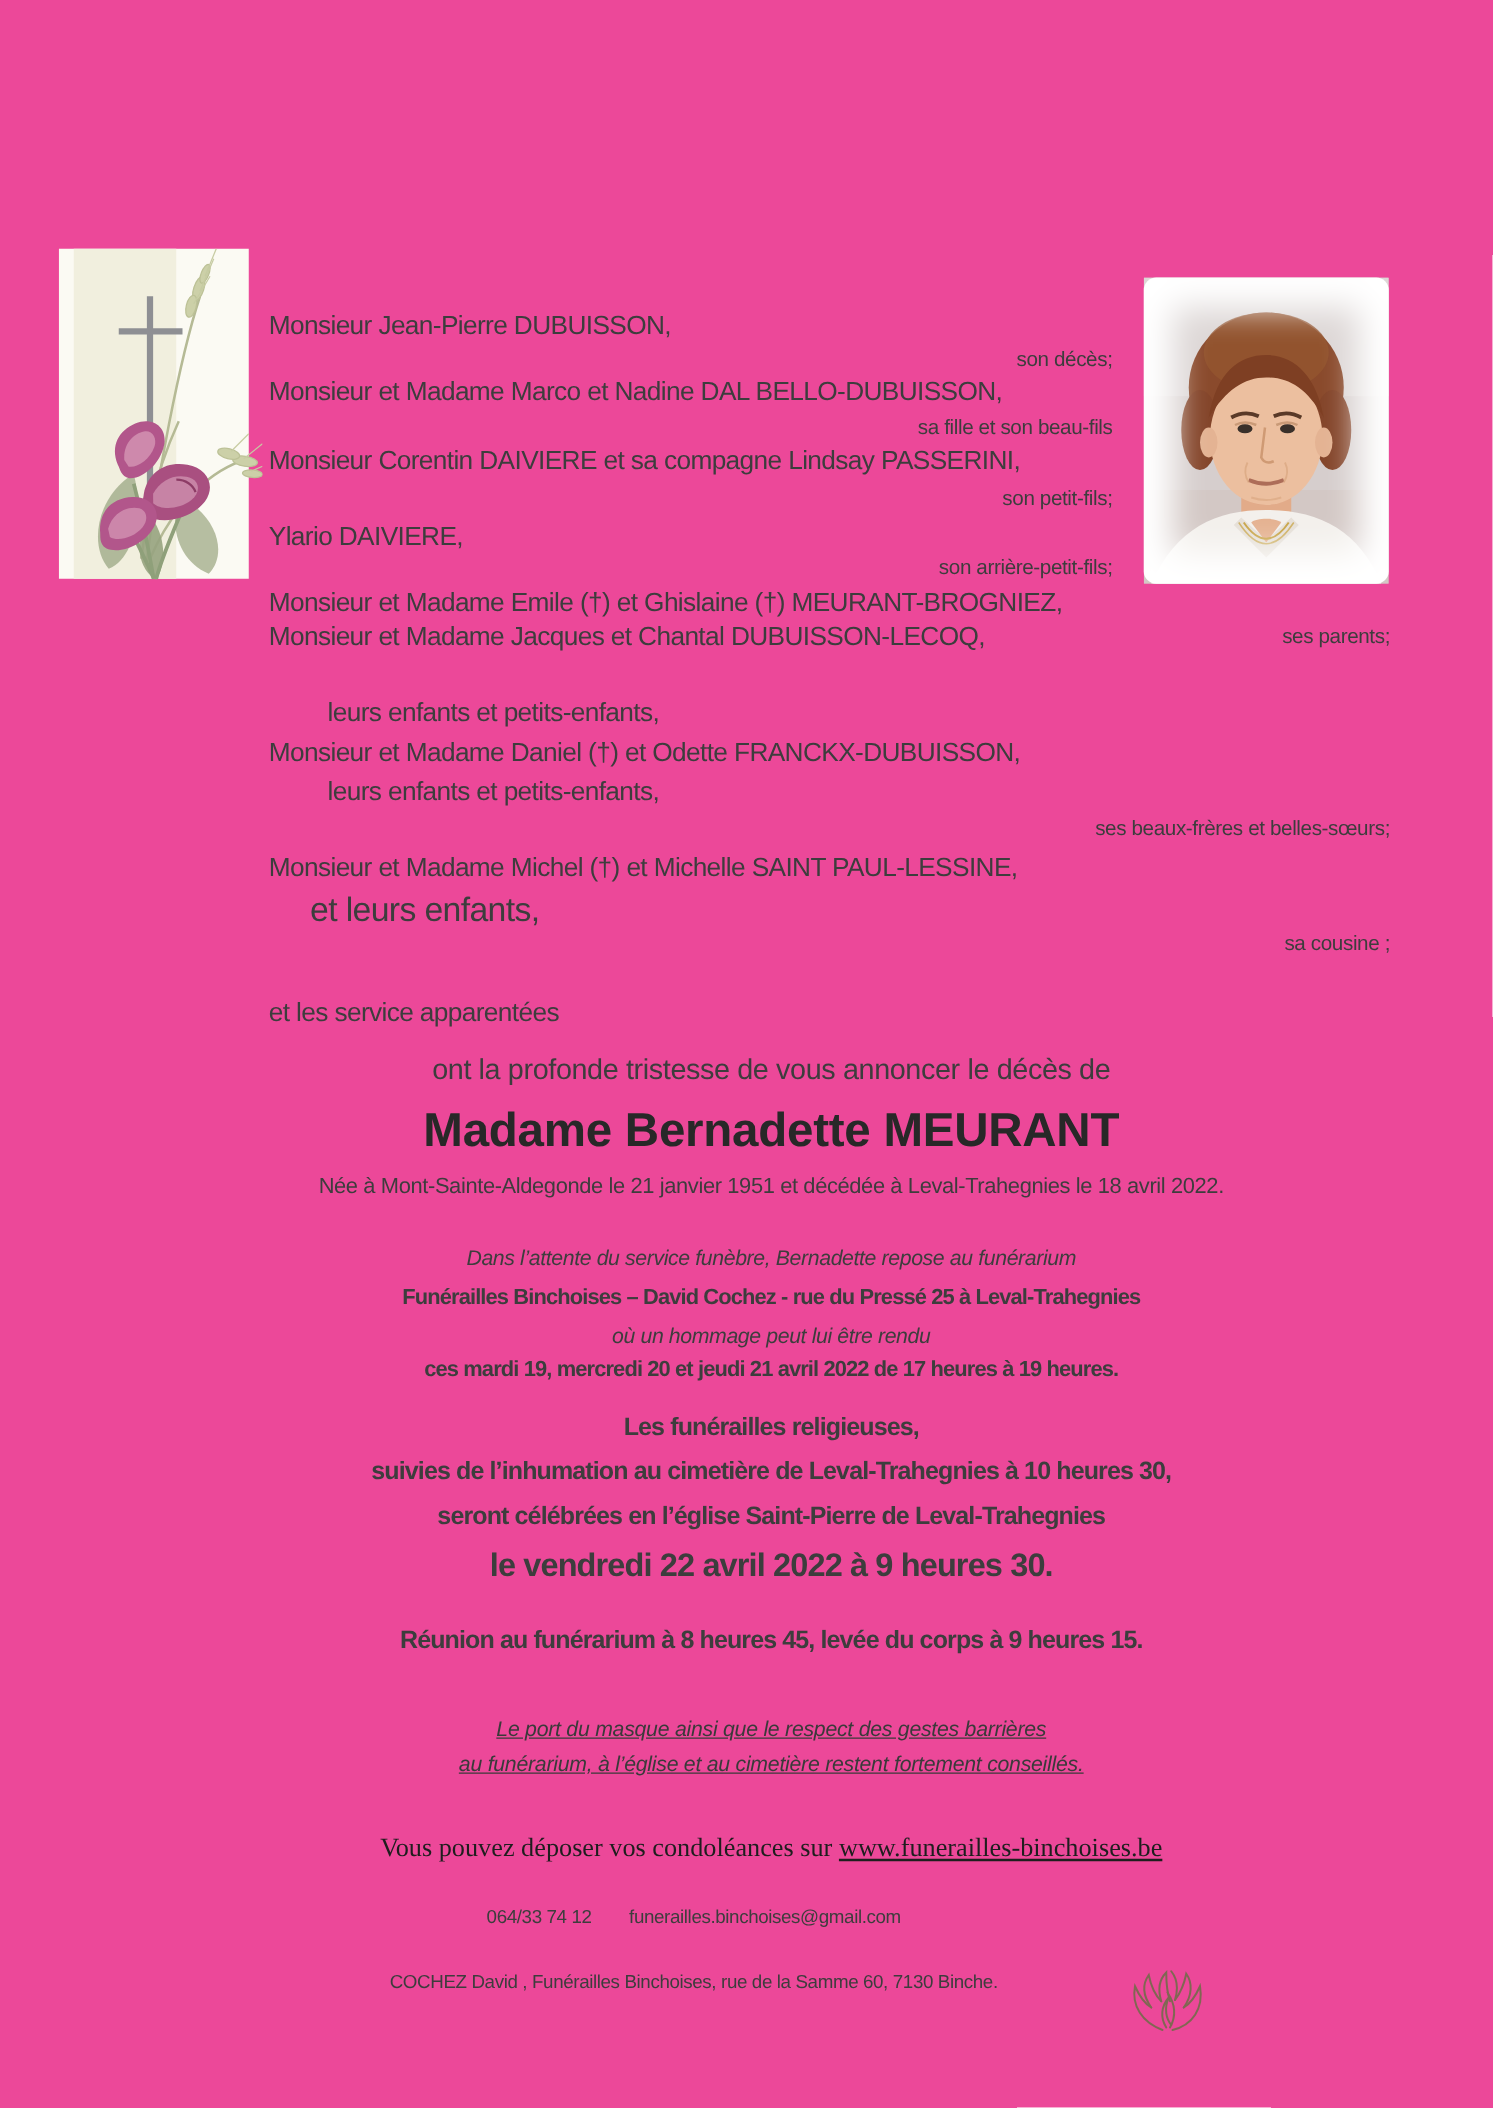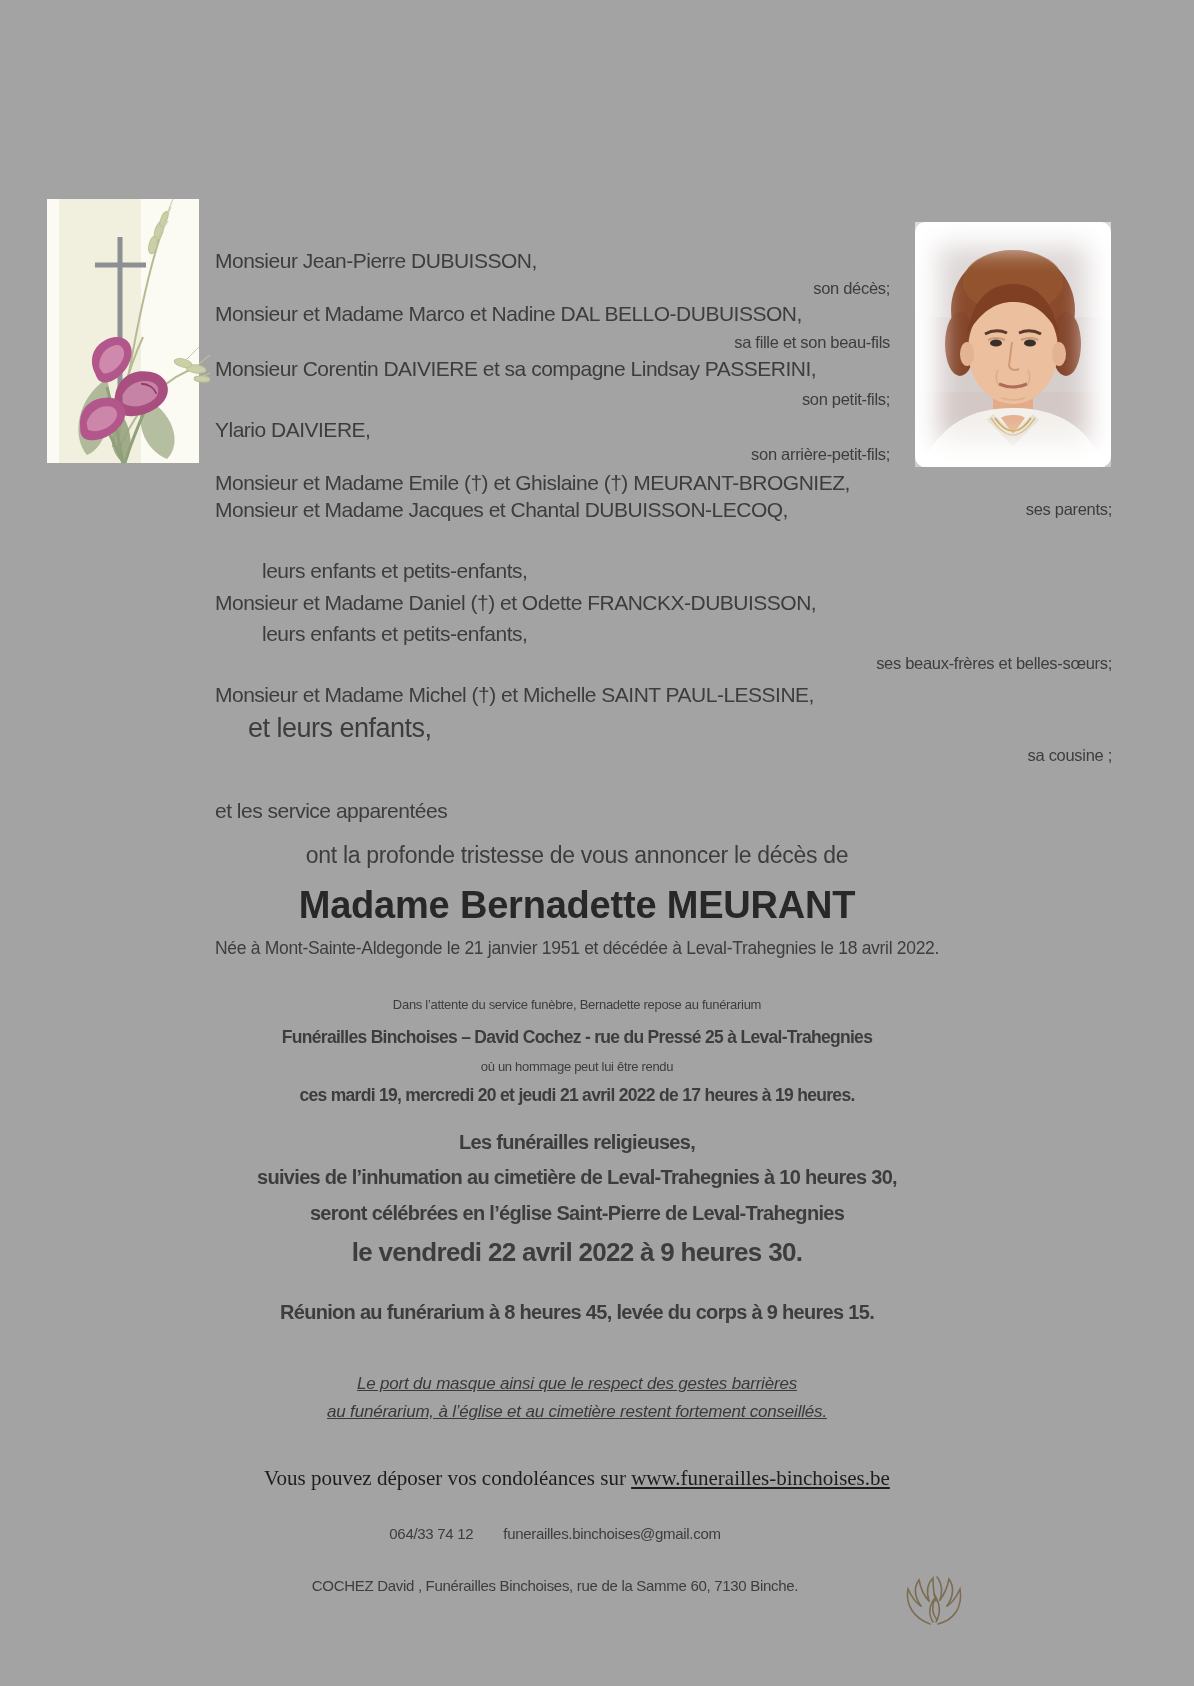--- a/index.html
+++ b/index.html
@@ -1,36 +1,36 @@
 <!DOCTYPE html>
 <html lang="fr"><head>
 <meta charset="utf-8">
 <style>
   html,body{margin:0;padding:0;background:#ffffff;}
   .page{
     position:relative;
     width:1194px;height:1686px;
-    background:#a3a3a3;
+    background:#ec4899;
     font-family:"Liberation Sans", sans-serif;
     color:#3d3d3d;
     overflow:hidden;
   }
   .abs{position:absolute;white-space:nowrap;line-height:1.05;}
   
   .fname{left:215px;font-size:21px;letter-spacing:-0.5px;}
   .find1{left:262px;font-size:21px;letter-spacing:-0.5px;}
   .find2{left:248px;font-size:27px;letter-spacing:-0.5px;}
   .frel{right:304px;font-size:16.5px;letter-spacing:-0.3px;}
   .frelw{right:82px;font-size:16.5px;letter-spacing:-0.3px;}
   
-  .cline{left:0;width:1154px;text-align:center;}
+  .cline{left:0;width:1154px;text-align:center;padding-left:40px;}
   .intro{font-size:23px;letter-spacing:-0.3px;}
   .bigname{font-size:38px;font-weight:bold;color:#282828;letter-spacing:-0.2px;}
   .bdates{font-size:17.5px;letter-spacing:-0.3px;}
-  .rep{font-size:13px;letter-spacing:-0.3px;}
+  .rep{font-size:17px;letter-spacing:-0.3px;font-style:italic;}
   .repb{font-size:17.5px;font-weight:bold;letter-spacing:-0.7px;}
   .fun{font-size:20px;font-weight:bold;letter-spacing:-0.7px;}
   .fundate{font-size:26px;font-weight:bold;letter-spacing:-0.7px;}
   .meet{font-size:20px;font-weight:bold;letter-spacing:-0.7px;}
   .mask{font-size:17px;font-style:italic;text-decoration:underline;letter-spacing:-0.2px;color:#3a3a3a;}
   .condol{font-family:"Liberation Serif", serif;font-size:21px;color:#1e1e1e;letter-spacing:0;}
   .condol .url{text-decoration:underline;}
   
   .footwrap{left:0;width:1110px;text-align:center;font-size:15px;letter-spacing:-0.3px;color:#3d3d3d;}
   .foot-gap{display:inline-block;width:30px;}

